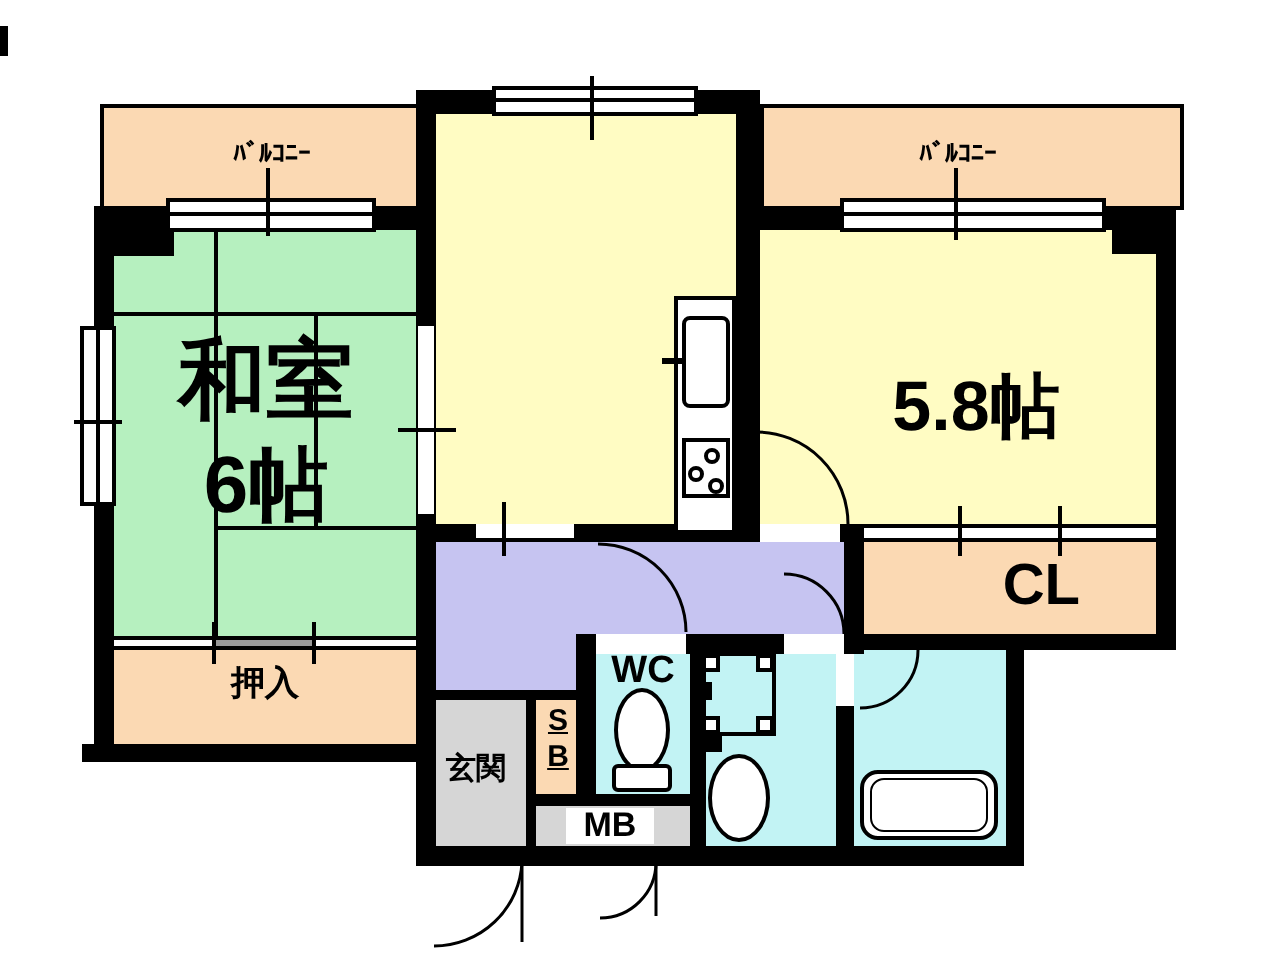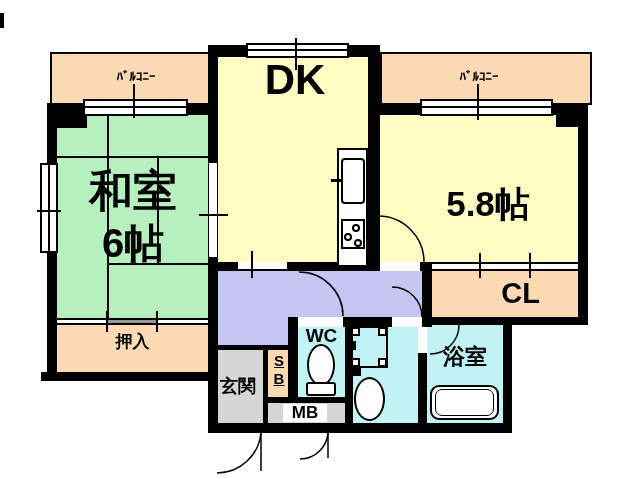--- a/index.html
+++ b/index.html
@@ -137,28 +137,26 @@
   <div class="tick" style="left:106px;top:311px;width:2px;height:21px;"></div>
   <div class="tick" style="left:156px;top:311px;width:2px;height:21px;"></div>
   <div class="tick" style="left:251px;top:251px;width:2px;height:27px;"></div>
   <div class="tick" style="left:479px;top:253px;width:2px;height:25px;"></div>
   <div class="tick" style="left:529px;top:253px;width:2px;height:25px;"></div>
   <div class="tick" style="left:199px;top:214px;width:29px;height:2px;"></div>
 
   <div class="lbl" style="left:90px;top:70px;width:92px;font-size:13px;">ﾊﾞﾙｺﾆｰ</div>
   <div class="lbl" style="left:433px;top:70px;width:92px;font-size:13px;">ﾊﾞﾙｺﾆｰ</div>
 
-  <div class="lbl" style="left:245px;top:58px;width:100px;font-size:42px;">DK</div>
 
   <div class="lbl" style="left:408px;top:186px;width:160px;font-size:35px;">5.8帖</div>
 
   <div class="lbl" style="left:63px;top:168px;width:140px;font-size:44px;">和室</div>
   <div class="lbl" style="left:63px;top:222px;width:140px;font-size:40px;">6帖</div>
 
   <div class="lbl" style="left:75px;top:333px;width:115px;font-size:17px;">押入</div>
   <div class="lbl" style="left:470px;top:278px;width:70px;font-size:29px;text-align:right;">CL</div>
   <div class="lbl" style="left:298px;top:326px;width:47px;font-size:19px;">WC</div>
-  <div class="lbl" style="left:427px;top:345px;width:76px;font-size:22px;">浴室</div>
-  <div class="lbl" style="left:213px;top:377px;width:50px;font-size:18px;">玄関</div>
+  <div class="lbl" style="left:213px;top:377px;width:50px;font-size:15px;">玄関</div>
   <div class="lbl" style="left:271px;top:352px;width:16px;font-size:15px;white-space:normal;word-break:break-all;line-height:1.2;text-decoration:underline;">SB</div>
   <div class="lbl" style="left:283px;top:404px;width:44px;font-size:17px;background:#fff;">MB</div>
 
 </div>
 
 </body></html>

